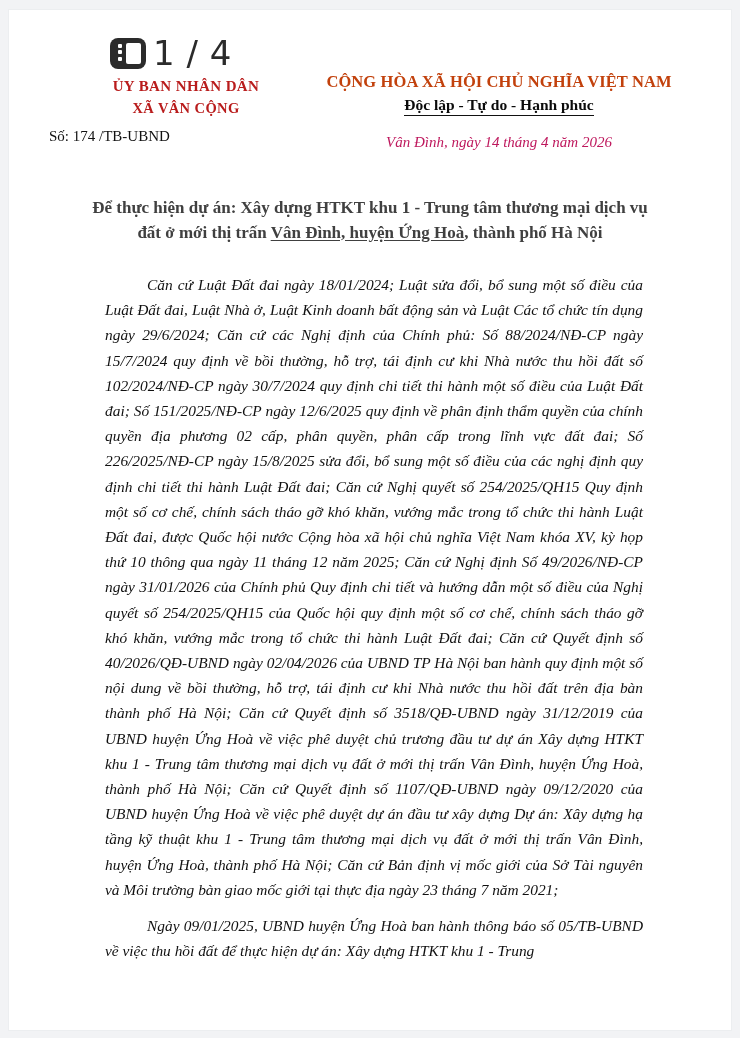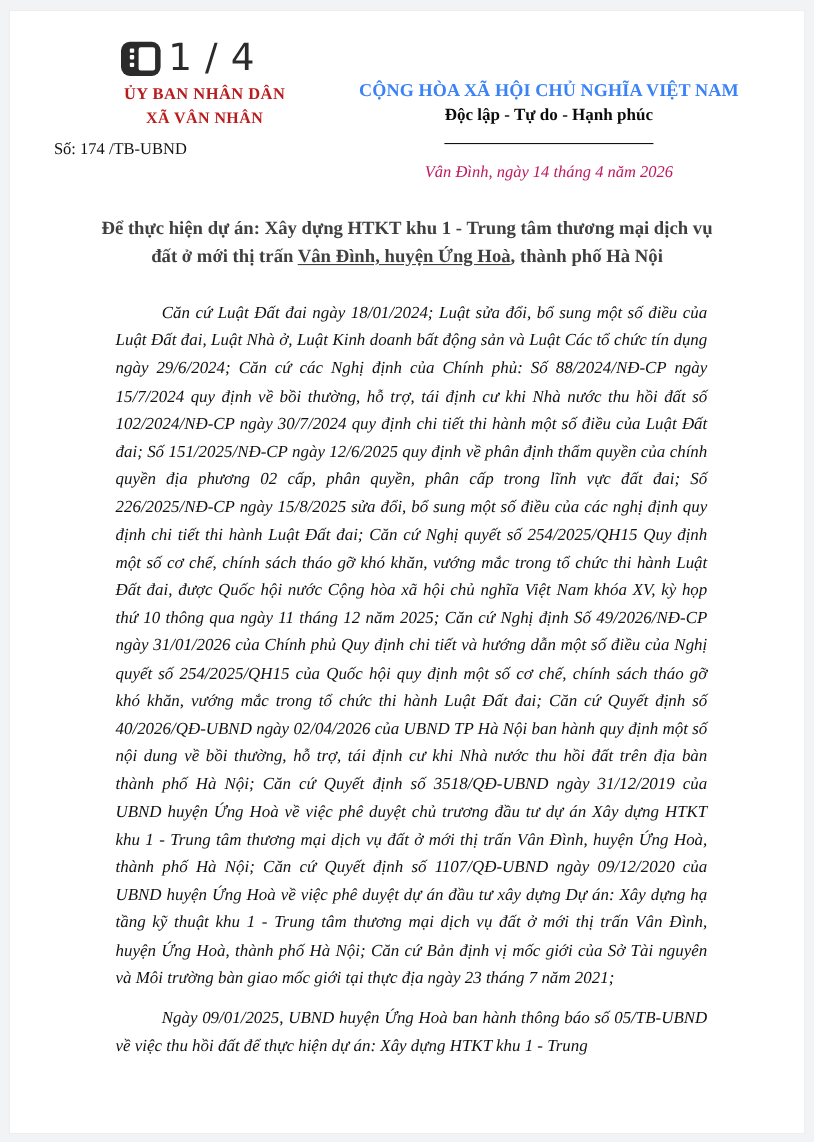--- a/index.html
+++ b/index.html
@@ -127,33 +127,33 @@
     position: absolute;
     left: 290px;
     top: 62px;
     width: 400px;
     text-align: center;
   }
   .nation-line1 {
     font-family: "Liberation Serif", serif;
     font-weight: 700;
     font-size: 16.5px;
-    color: #3b82f6;
+    color: #c2410c;
     letter-spacing: 0.1px;
     white-space: nowrap;
   }
   .nation-line2 {
     margin-top: 4px;
     font-family: "Liberation Serif", serif;
     font-weight: 700;
     font-size: 15.5px;
     color: #0b0b0b;
     display: inline-block;
     border-bottom: 1.4px solid #111;
-    padding-bottom: 16px;
+    padding-bottom: 1px;
     white-space: nowrap;
   }
   .date-line {
     margin-top: 18px;
     font-family: "Liberation Serif", serif;
     font-style: italic;
     font-size: 15px;
     color: #be185d;
     white-space: nowrap;
   }
@@ -207,21 +207,21 @@
 </style>
 </head>
 <body>
 
 <div class="viewer">
 
   <div class="page-sheet">
 
     <div class="letterhead-faded">
       <div class="ln1">ỦY BAN NHÂN DÂN</div>
-      <div class="ln2">XÃ VÂN NHÂN</div>
+      <div class="ln2">XÃ VÂN CỘNG</div>
     </div>
 
     <div class="doc-header">
 
       <div class="header-left">
         <div class="doc-number">Số: 174 /TB-UBND</div>
       </div>
 
       <div class="header-right">
         <div class="nation-line1">CỘNG HÒA XÃ HỘI CHỦ NGHĨA VIỆT NAM</div>

